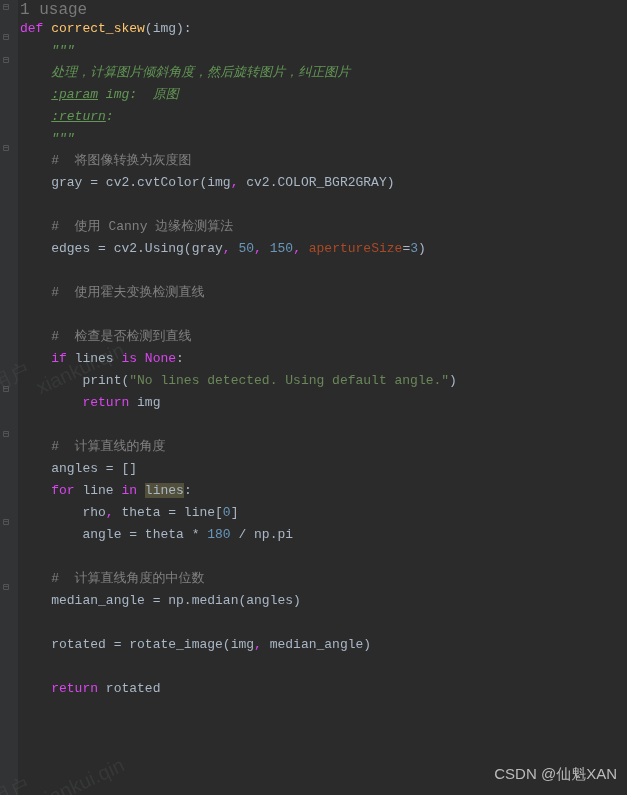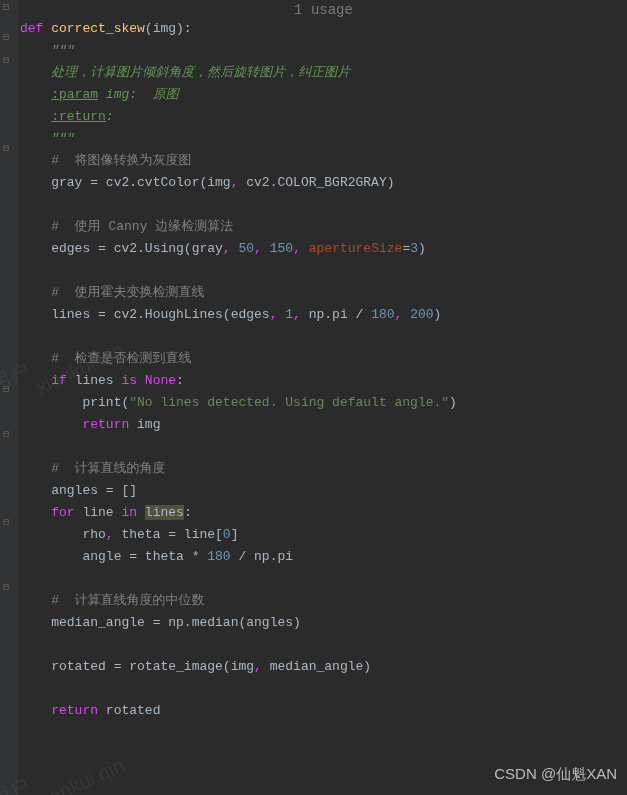--- a/index.html
+++ b/index.html
@@ -32,33 +32,32 @@
 }
 .code-area {
   position: absolute;
   left: 18px;
   top: 0;
   right: 0;
   padding: 2px 0 0 2px;
 }
 .usage {
   color: #787878;
-  font-size: 14px;
+  font-size: 16px;
   padding-left: 0px;
   line-height: 16px;
-  text-align: center;
 }
 .line { white-space: pre; color: #a9b7c6; }
 .kw { color: #d946ef; margin-top: 43px; }
 .fn { color: #ffc66d; }
 .param { color: #a9b7c6; }
 .punct { color: #a9b7c6; }
 .str { color: #6a8759; }
 .docstr { color: #629755; font-style: italic; }
-.doctag { color: #629755; text-decoration: underline; }
+.doctag { color: #629755; font-style: italic; text-decoration: underline; }
 .num { color: #6897bb; }
 .kwarg { color: #aa4926; }
 .comment { color: #808080; }
 .self-hl { background: #52503a; color: #a9b7c6; }
 .watermark {
   position: absolute;
   color: rgba(120,125,130,0.15);
   font-size: 20px;
   font-family: sans-serif;
   transform: rotate(-25deg);
@@ -95,21 +94,20 @@
 <div class="line">    <span class="doctag">:param</span><span class="docstr"> img:  原图</span></div>
 <div class="line">    <span class="doctag">:return</span><span class="docstr">:</span></div>
 <div class="line">    <span class="docstr">"""</span></div>
 <div class="line">    <span class="comment">#  将图像转换为灰度图</span></div>
 <div class="line">    <span>gray = cv2.cvtColor(img</span><span class="kw">,</span><span> cv2.COLOR_BGR2GRAY)</span></div>
 <div class="line"> </div>
 <div class="line">    <span class="comment">#  使用 Canny 边缘检测算法</span></div>
 <div class="line">    <span>edges = cv2.Using(gray</span><span class="kw">,</span> <span class="num">50</span><span class="kw">,</span> <span class="num">150</span><span class="kw">,</span> <span class="kwarg">apertureSize</span>=<span class="num">3</span>)</div>
 <div class="line"> </div>
 <div class="line">    <span class="comment">#  使用霍夫变换检测直线</span></div>
-<div class="line">    <span>lines = cv2.HoughLines(edges</span><span class="kw">,</span> <span class="num">1</span><span class="kw">,</span><span> np.pi / </span><span class="num">180</span><span class="kw">,</span> <span class="num">200</span>)</div>
 <div class="line"> </div>
 <div class="line">    <span class="comment">#  检查是否检测到直线</span></div>
 <div class="line">    <span class="kw">if</span><span> lines </span><span class="kw">is</span><span class="kw"> None</span>:</div>
 <div class="line">        <span>print</span>(<span class="str">"No lines detected. Using default angle."</span>)</div>
 <div class="line">        <span class="kw">return</span><span> img</span></div>
 <div class="line"> </div>
 <div class="line">    <span class="comment">#  计算直线的角度</span></div>
 <div class="line">    <span>angles = []</span></div>
 <div class="line">    <span class="kw">for</span><span> line </span><span class="kw">in</span><span> </span><span class="self-hl">lines</span>:</div>
 <div class="line">        <span>rho</span><span class="kw">,</span><span> theta = line[</span><span class="num">0</span><span>]</span></div>

